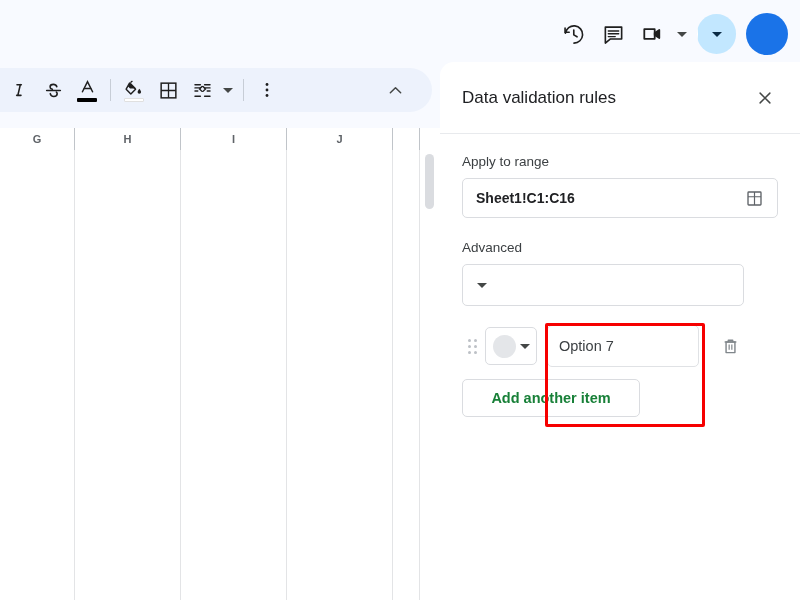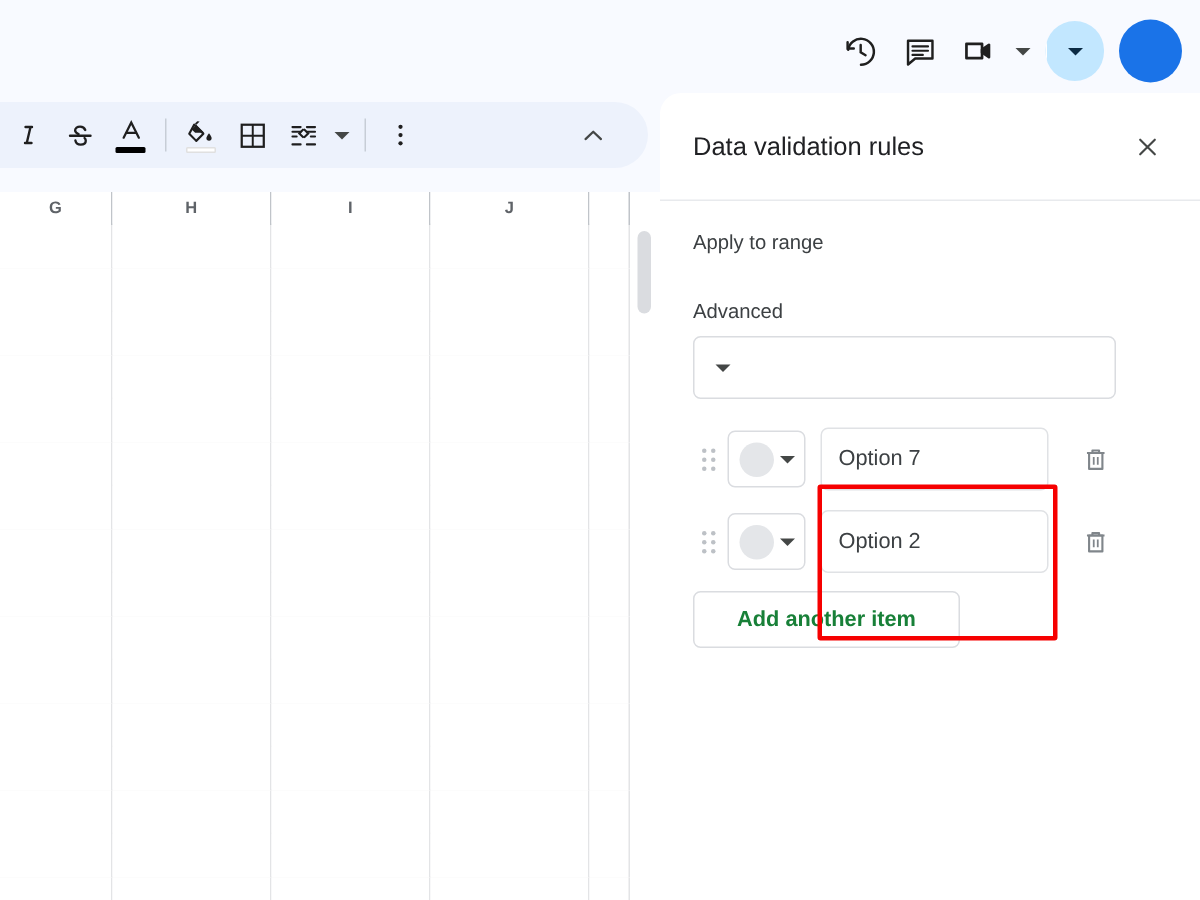--- a/index.html
+++ b/index.html
@@ -426,20 +426,29 @@
       <div class="close-x">
         <svg width="18" height="18" viewBox="0 0 24 24" fill="none" stroke="#444746" stroke-width="1.9" stroke-linecap="round">
           <path d="M5.5 5.5l13 13M18.5 5.5l-13 13"></path>
         </svg>
       </div>
     </div>
 
     <div class="panel-body">
 
       <div class="field-label">Apply to range</div>
+      <div class="range-box">
+        <span class="range-val">Sheet1!C1:C16</span>
+        <span class="grid-pick">
+          <svg width="19" height="19" viewBox="0 0 24 24" fill="none" stroke="#5f6368" stroke-width="1.7">
+            <rect x="3.8" y="3.8" width="16.4" height="16.4" rx="1"></rect>
+            <path d="M3.8 9.8h16.4M12 3.8v16.4" stroke-width="1.5"></path>
+          </svg>
+        </span>
+      </div>
 
       <div class="gap-22"></div>
 
       <div class="field-label">Advanced</div>
       <div class="select-box">
         <span class="tri-down"></span>
       </div>
 
       <div class="gap-18"></div>
 
@@ -464,47 +473,20 @@
             </div>
             <div class="trash-btn">
               <svg width="19" height="19" viewBox="0 0 24 24" fill="none" stroke="#80868b" stroke-width="1.8" stroke-linejoin="round">
                 <path d="M4.6 6.3h14.8"></path>
                 <path d="M9.2 6.3V4.2h5.6v2.1"></path>
                 <path d="M6.4 6.3h11.2v13.4H6.4z"></path>
                 <path d="M10.3 9.6v6.6M13.7 9.6v6.6" stroke-width="1.5"></path>
               </svg>
             </div>
           </div>
-          <div class="opt-row">
-            <div class="drag-dots">
-              <div class="dots-grid">
-                <i></i>
-                <i></i>
-                <i></i>
-                <i></i>
-                <i></i>
-                <i></i>
-              </div>
-            </div>
-            <div class="swatch-btn">
-              <div class="swatch-circle" style="background: rgb(228, 230, 233);"></div>
-              <span class="tri-down"></span>
-            </div>
-            <div class="opt-input">
-              <span>Option 2</span>
-            </div>
-            <div class="trash-btn">
-              <svg width="19" height="19" viewBox="0 0 24 24" fill="none" stroke="#80868b" stroke-width="1.8" stroke-linejoin="round">
-                <path d="M4.6 6.3h14.8"></path>
-                <path d="M9.2 6.3V4.2h5.6v2.1"></path>
-                <path d="M6.4 6.3h11.2v13.4H6.4z"></path>
-                <path d="M10.3 9.6v6.6M13.7 9.6v6.6" stroke-width="1.5"></path>
-              </svg>
-            </div>
-          </div>
         </div>
 
       <div class="add-btn">Add another item</div>
 
     </div>
   </div>
 
   <div class="redbox"></div>
 </div>
 

